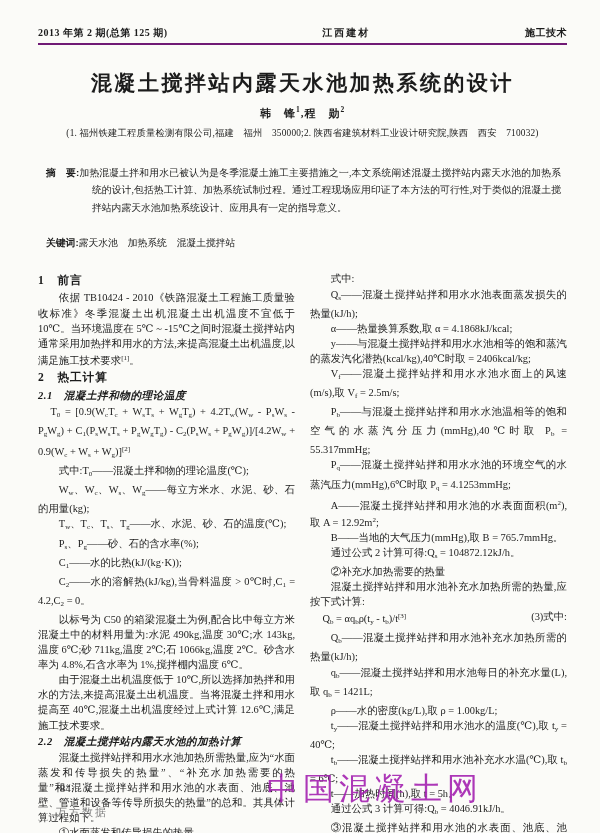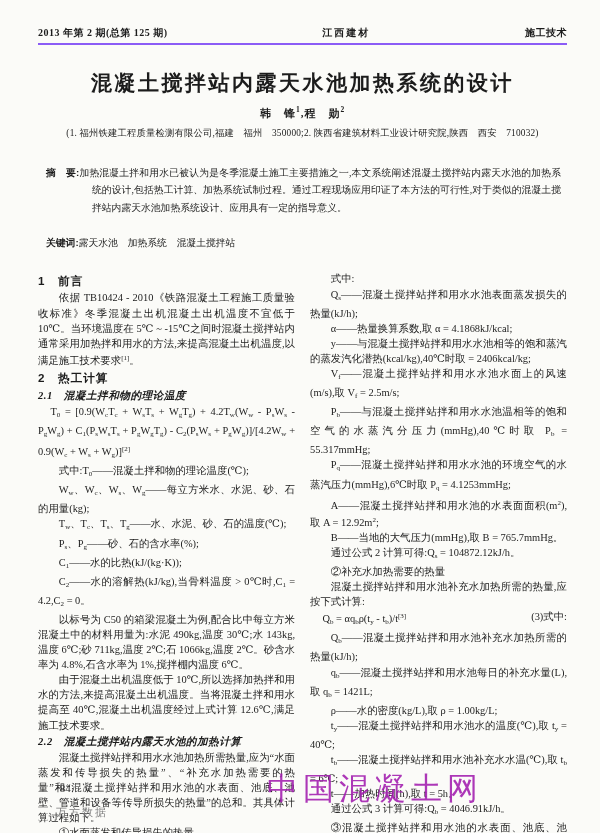--- a/index.html
+++ b/index.html
@@ -8,21 +8,21 @@
     background:#fbfbf8;
     font-family:"Liberation Serif","DejaVu Serif",serif;
     color:#1c1c1c;
     position:relative;overflow:hidden;
   }
   .page{position:absolute;left:0;top:0;right:0;bottom:0;padding:26px 33px 0 38px;box-sizing:border-box;}
 
   
   .runhead{display:flex;justify-content:space-between;align-items:flex-end;
     font-size:10px;font-weight:bold;letter-spacing:.5px;
-    border-bottom:2px solid #8b5cf6;padding-bottom:3px;}
+    border-bottom:2px solid #701a75;padding-bottom:3px;}
   .runhead .mid{letter-spacing:2px;text-align:center;}
 
   
   .title{margin-top:24px;text-align:center;font-size:21px;font-weight:bold;letter-spacing:2.5px;
     font-family:"Liberation Sans","DejaVu Sans",sans-serif;}
   .authors{margin-top:8px;text-align:center;font-size:11px;font-weight:bold;letter-spacing:1px;}
   .authors sup{font-size:7.5px;}
   .affil{margin-top:6px;text-align:center;font-size:9.3px;letter-spacing:.2px;}
 
   
@@ -30,21 +30,21 @@
   .hang{padding-left:46px;text-indent:-46px;margin:0;}
   .hang .lbl{font-weight:bold;font-family:"Liberation Sans","DejaVu Sans",sans-serif;}
   .kw{margin-top:18px;}
 
   
   .cols{display:flex;gap:15px;margin-top:20px;}
   .col{flex:1;min-width:0;font-size:10.4px;line-height:15.1px;text-align:justify;}
   .col p{margin:0;}
   .col .p,.col .def{text-indent:2em;}
   .col .formula{text-indent:1.2em;}
-  .col .h1{font-weight:bold;font-size:11.6px;font-family:Liberation Sans, sans-serif;
+  .col .h1{font-weight:bold;font-size:11.6px;font-family:Liberation Serif, serif;
     text-indent:0;line-height:19px;letter-spacing:1px;}
   .col .h2{font-weight:bold;font-style:italic;font-size:10.6px;text-indent:0;line-height:17px;letter-spacing:.5px;}
   .col sub{font-size:7px;vertical-align:-2px;}
   .col sup{font-size:7px;vertical-align:4px;}
   .has-num{display:flex;justify-content:space-between;}
   .has-num .eq{text-indent:1.2em;}
   .has-num .eqnum{white-space:nowrap;}
 
   
   .pageno{position:absolute;left:56px;top:782px;font-size:11px;font-weight:normal;}

